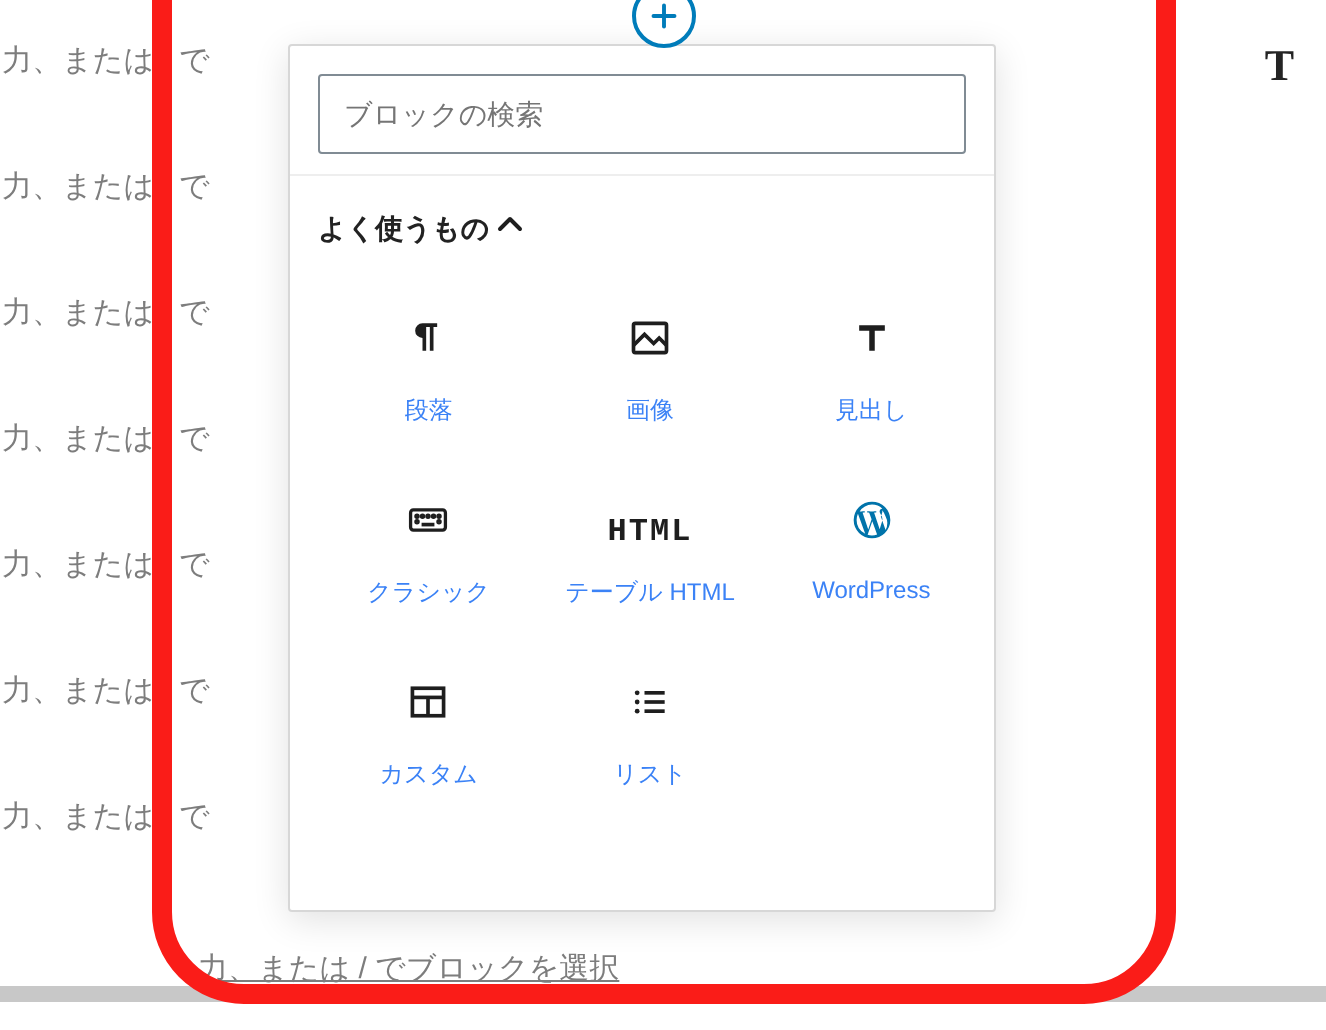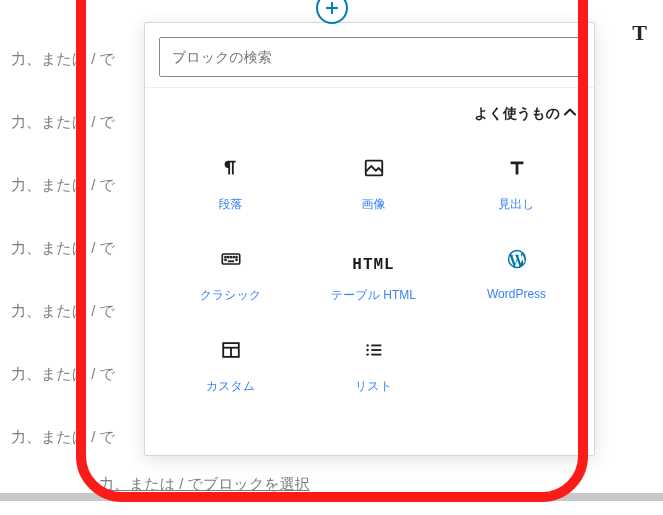--- a/index.html
+++ b/index.html
@@ -29,23 +29,22 @@
     position: absolute;
     left: 0;
     top: 23px;
     width: 140px;
     color: #7d7d7d;
     font-size: 15px;
     line-height: 1;
   }
   .bg-line {
     position: absolute;
-    left: 11px;
+    left: 1px;
     white-space: nowrap;
-    margin-top: 28px;
   }
 
   
   .t-shortcut {
     position: absolute;
     right: 16px;
     top: 20px;
     font-size: 22px;
     font-weight: 600;
     color: #242424;
@@ -80,21 +79,21 @@
     justify-content: center;
     box-sizing: border-box;
   }
   .plus-btn svg { width: 18px; height: 18px; }
 
   
   .popover {
     position: absolute;
     left: 144px;
     top: 22px;
-    width: 451px;
+    width: 354px;
     height: 434px;
     background: #fff;
     border: 1px solid #d7d7d7;
     box-shadow: 0 4px 18px rgba(0,0,0,0.12);
     border-radius: 2px;
     box-sizing: border-box;
     display: flex;
     flex-direction: column;
   }
 
@@ -121,21 +120,21 @@
     border-top: 1px solid #eee;
   }
   
   .panel-body::-webkit-scrollbar { width: 16px; }
   .panel-body::-webkit-scrollbar-track { background: #f0f0f0; }
   .panel-body::-webkit-scrollbar-thumb { background: #b9b9b9; border: 2px solid #f0f0f0; }
 
   .section-header {
     display: flex;
     align-items: center;
-    justify-content: flex-end;
+    justify-content: flex-start;
     padding: 14px 8px 14px 0;
     cursor: pointer;
     font-family: Liberation Serif, serif;
   }
   .section-title {
     font-size: 14px;
     font-weight: 700;
     color: #222;
   }
   .section-arrow svg { width: 20px; height: 20px; }

